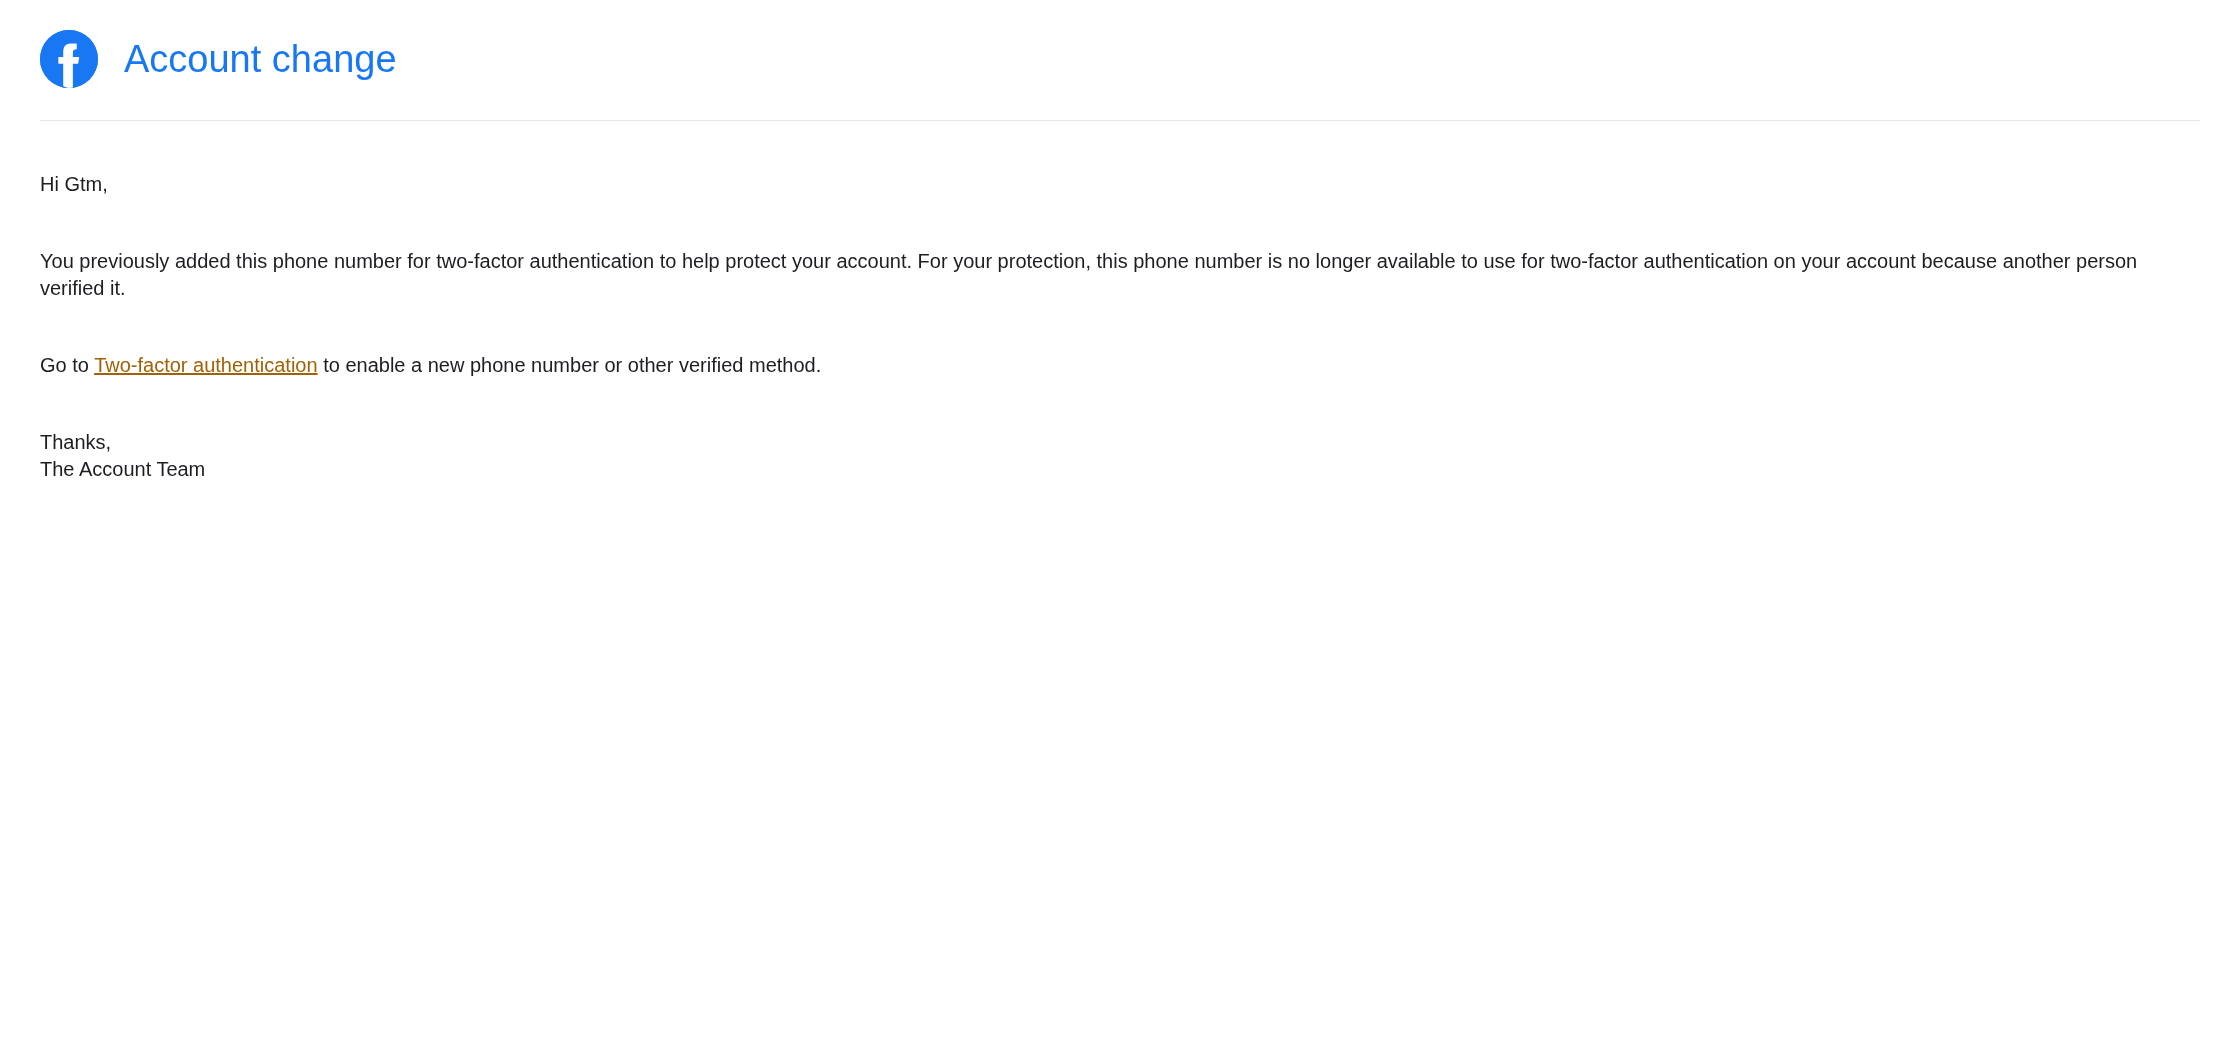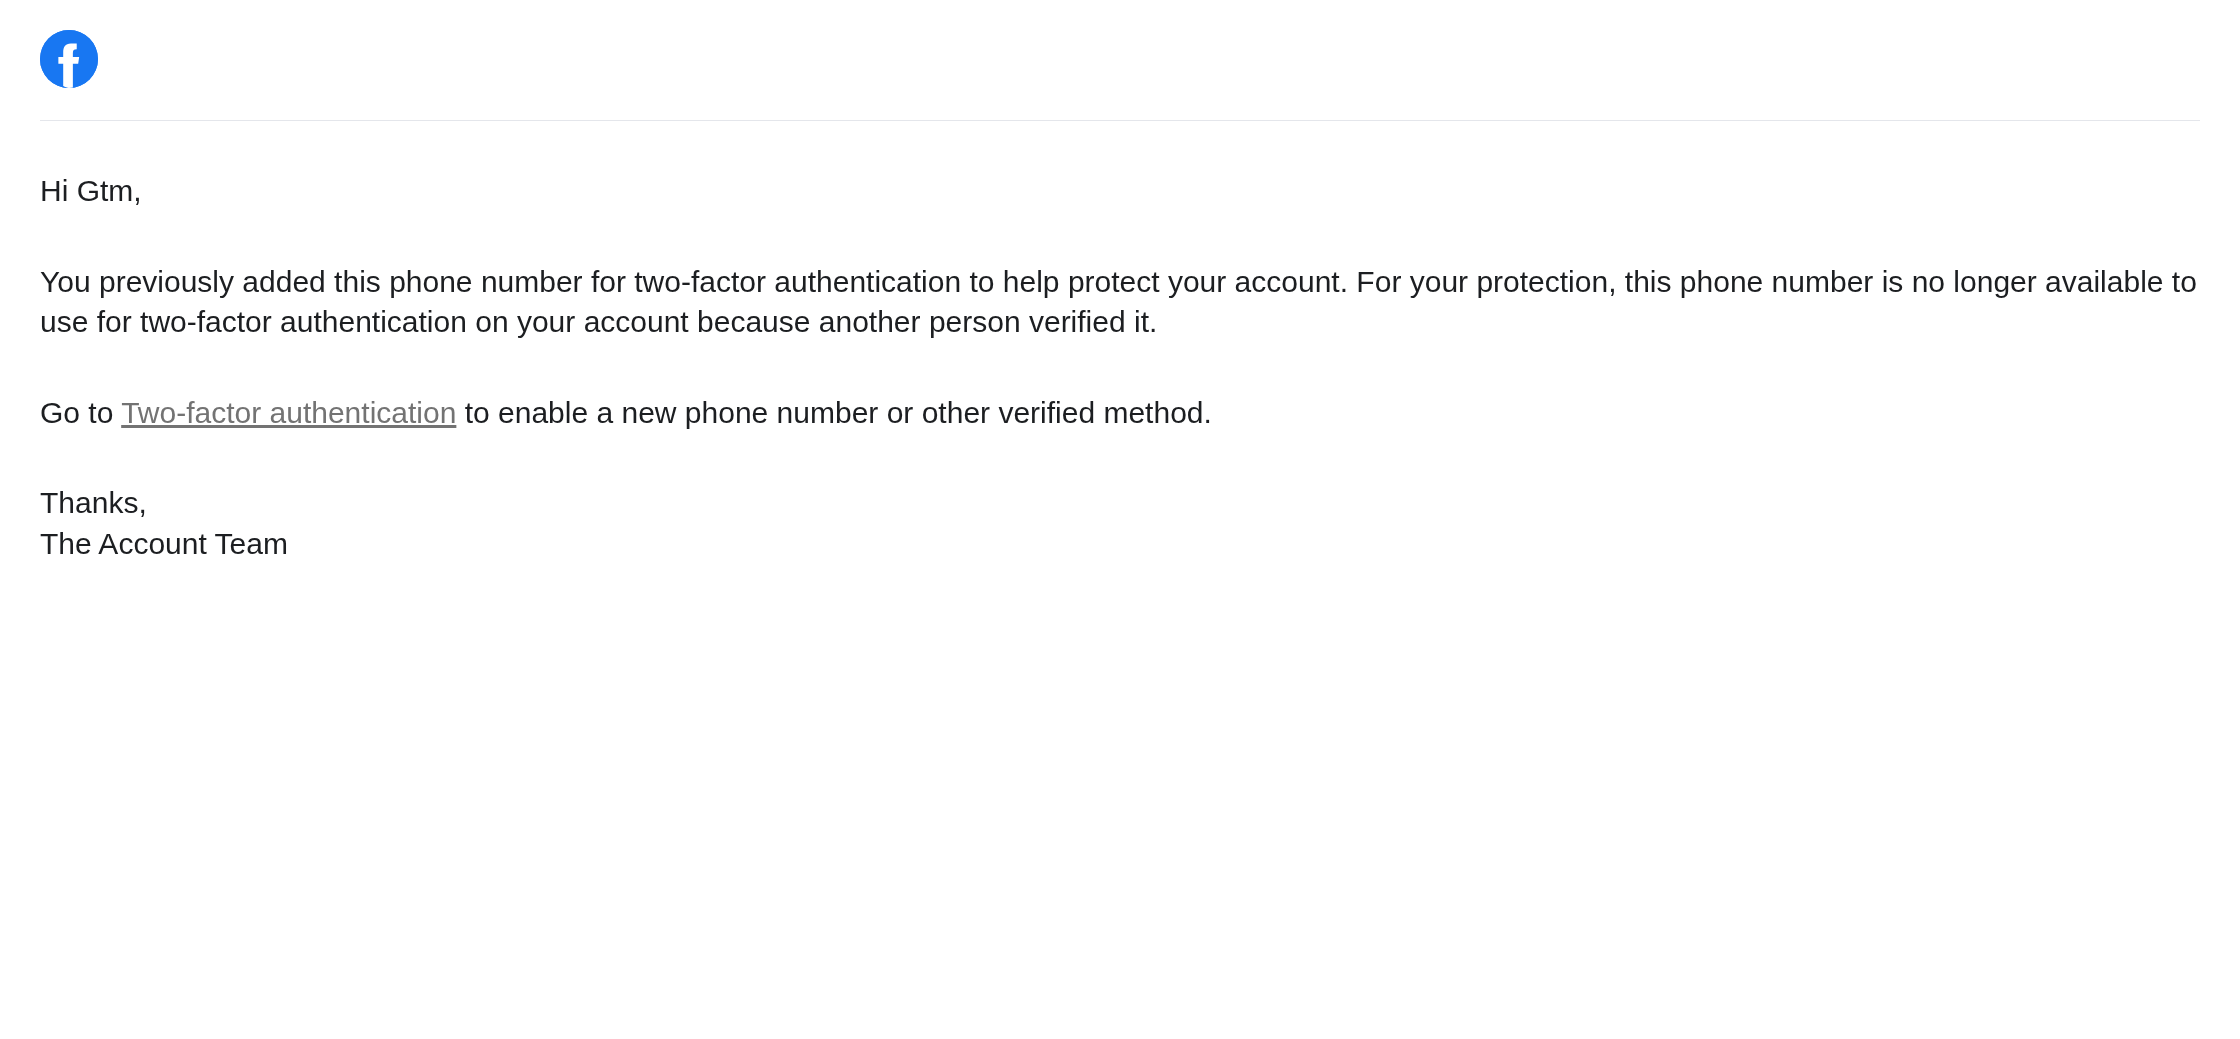--- a/index.html
+++ b/index.html
@@ -34,54 +34,55 @@
     .fb-logo svg {
       width: 58px;
       height: 58px;
     }
     .header-title {
       font-size: 38px;
       color: #1877f2;
       font-weight: 400;
     }
     .content {
-      font-size: 30px;
+      font-size: 20px;
       line-height: 1.35;
       color: #1c1e21;
     }
     .content p {
       margin-bottom: 50px;
     }
     .content p.signature {
       margin-bottom: 10px;
     }
     .redacted {
       display: inline-block;
       width: 180px;
       height: 26px;
       background: #e8291c;
       vertical-align: baseline;
       position: relative;
       top: 2px;
     }
     .link {
-      color: #737373;
+      color: #a16207;
       text-decoration: underline;
     }
   </style>
 </head>
 <body>
 
 <div class="header">
   <div class="fb-logo">
     <svg viewBox="0 0 60 60" xmlns="http://www.w3.org/2000/svg">
       <circle cx="30" cy="30" r="30" fill="#1877f2"></circle>
       <path d="M 38 20 L 38 14 L 32 14 C 26 14 24 18 24 23 L 24 28 L 19 28 L 19 35 L 24 35 L 24 58 C 26 59 28 60 30 60 C 31.5 60 33 59.8 34 59.5 L 34 35 L 39.5 35 L 40.5 28 L 34 28 L 34 24 C 34 21 35 20 38 20 Z" fill="#ffffff"></path>
     </svg>
   </div>
+  <div class="header-title">Account change</div>
 </div>
 
 <div class="content">
   <p>Hi Gtm,</p>
 
 
   <p>You previously added this phone number for two-factor authentication to help protect your account. For your protection, this phone number is no longer available to use for two-factor authentication on your account because another person verified it.</p>
 
   <p>
     <span>Go to </span><a class="link">Two-factor authentication</a><span> to enable a new phone number or other verified method.</span>

